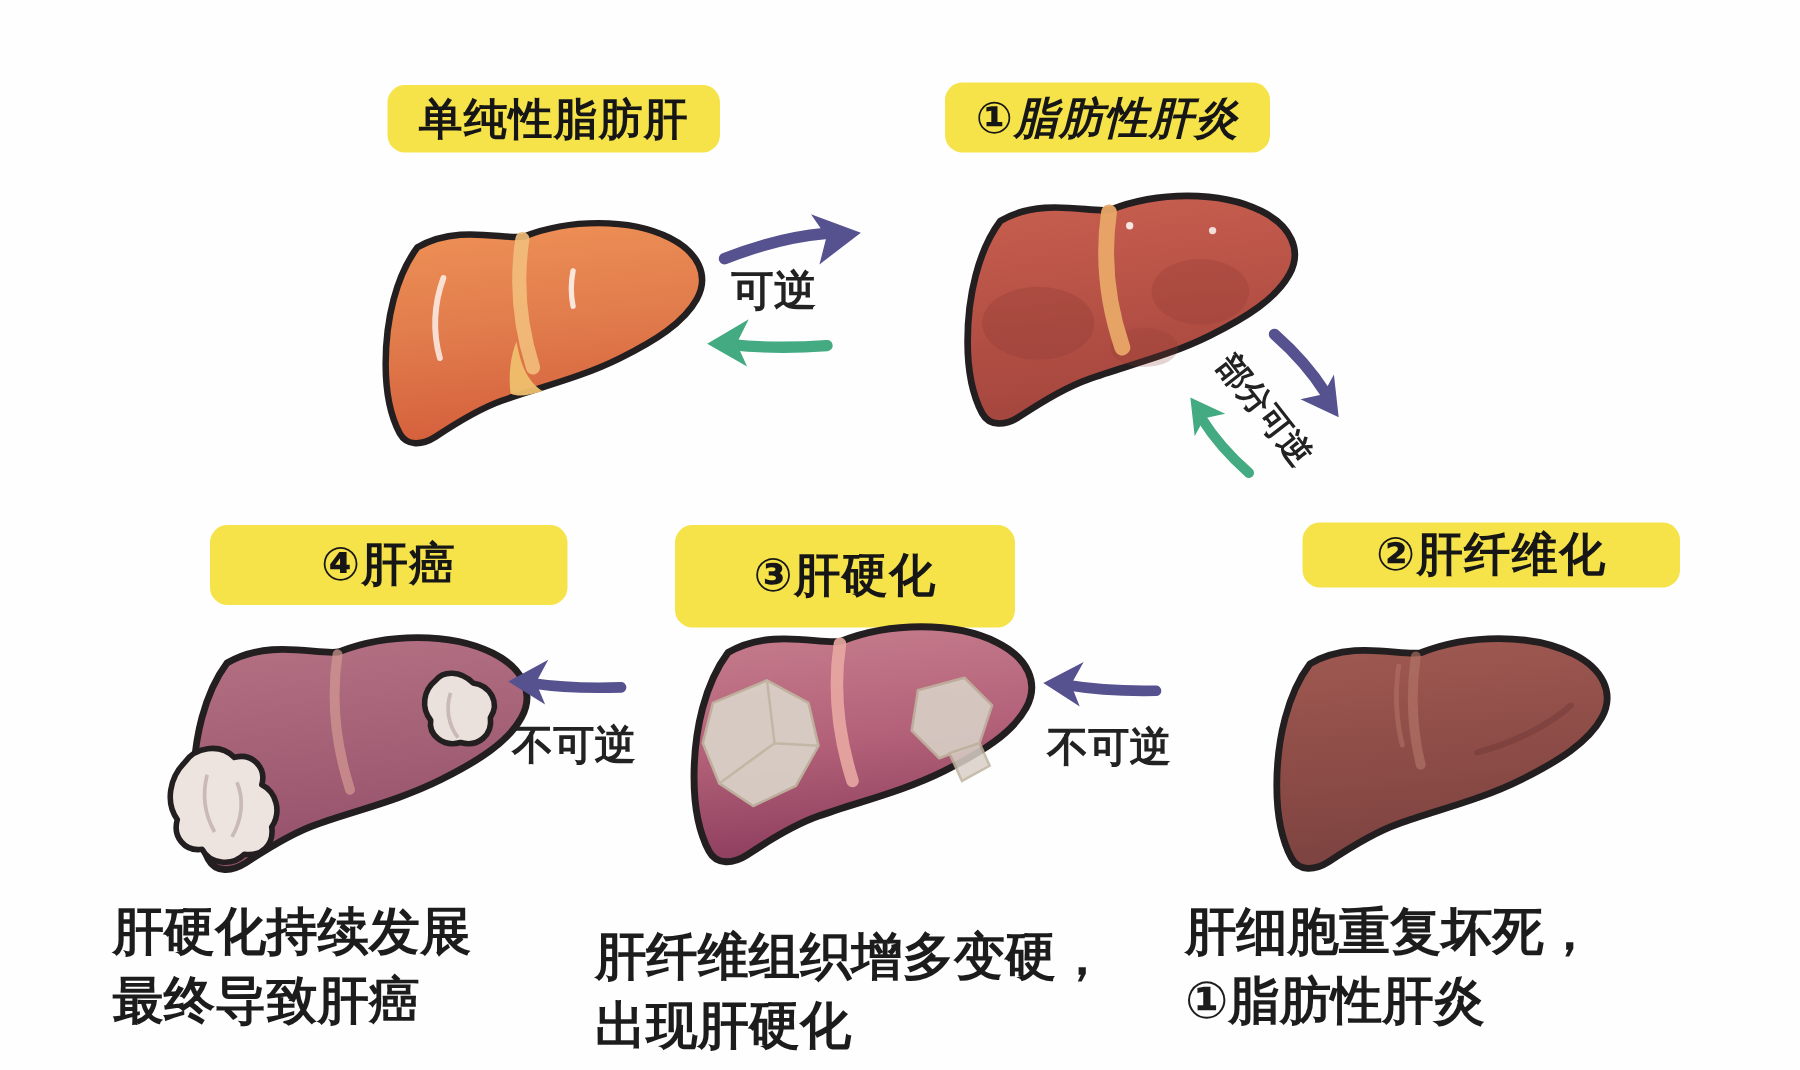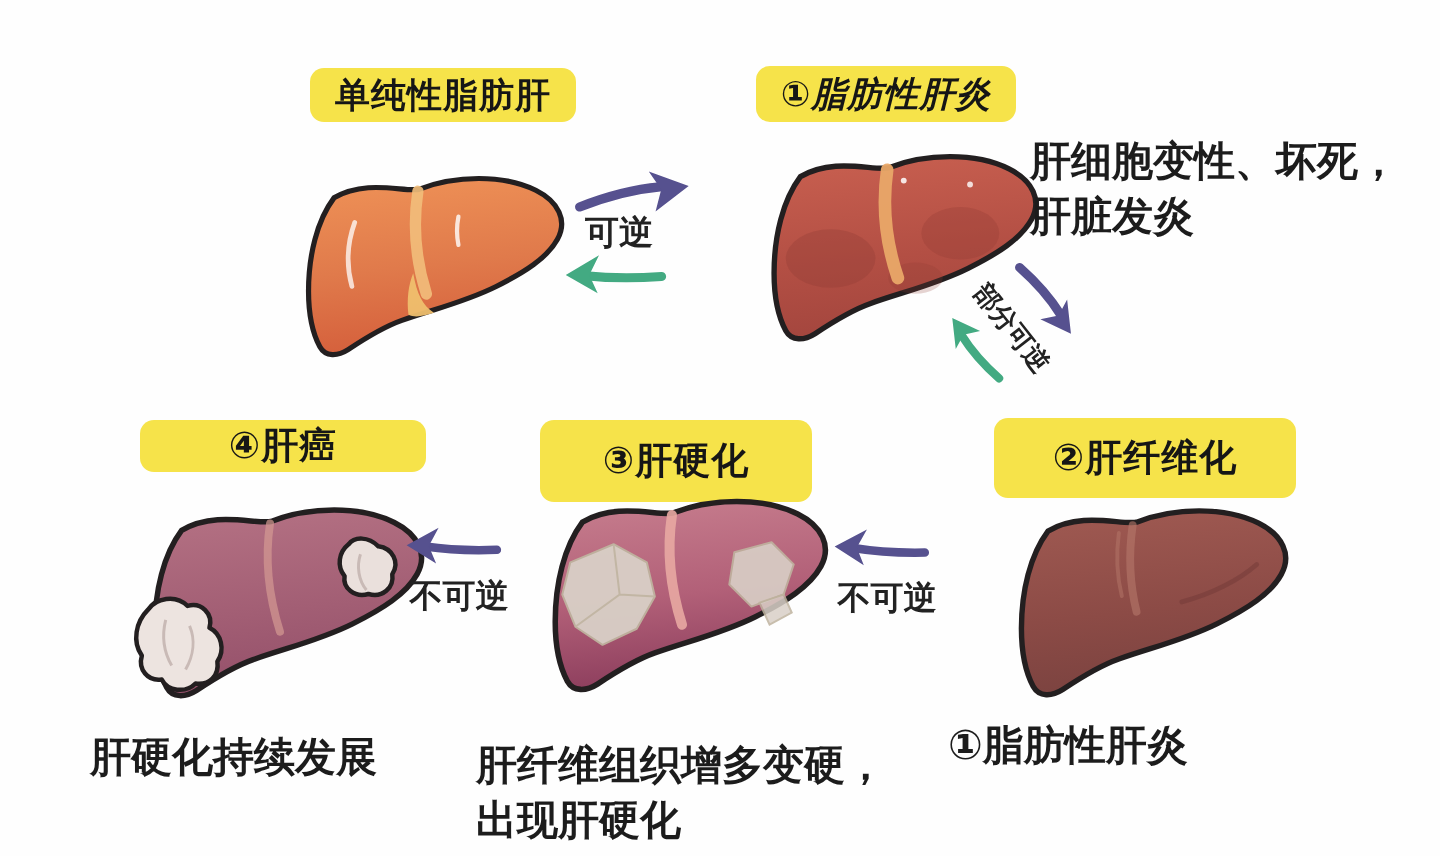--- a/index.html
+++ b/index.html
@@ -78,24 +78,20 @@
     </defs>
     <path d="M 64,38 C 98,18 138,32 154,29 C 192,14 244,13 278,30 C 302,42 312,62 301,82 C 290,102 266,117 236,132 C 202,149 166,157 136,168 C 116,175 97,187 79,199 C 68,206 55,207 49,196 C 41,181 37,159 37,137 C 37,99 46,62 64,38 Z" fill="url(#g-hep)" stroke="#231F20" stroke-width="5.5" stroke-linejoin="round"></path>
     <ellipse cx="95" cy="122" rx="46" ry="30" fill="#8E3A34" opacity="0.32"></ellipse>
     <ellipse cx="228" cy="96" rx="40" ry="27" fill="#8E3A34" opacity="0.28"></ellipse>
     <ellipse cx="182" cy="142" rx="28" ry="16" fill="#8E3A34" opacity="0.22"></ellipse>
     <path d="M 153,31 C 148,66 151,104 164,142" fill="none" stroke="#E9A868" stroke-width="13" stroke-linecap="round" opacity="0.95"></path>
     <circle cx="170" cy="42" r="3" fill="#FFFFFF" opacity="0.85"></circle>
     <circle cx="238" cy="46" r="3" fill="#FFFFFF" opacity="0.8"></circle>
   </svg>
 
-  <div class="abs note-text" style="left:1030px;top:134px;">
-    <div>肝细胞变性、坏死，</div>
-    <div>肝脏发炎</div>
-  </div>
 
   <svg class="abs" style="left:572px;top:168px;transform:rotate(-7deg);" width="120" height="52" viewBox="0 0 130 52">
     <path d="M 7,33 C 38,25 66,21 96,22" fill="none" stroke="var(--arrow-purple)" stroke-width="10" stroke-linecap="round"></path>
     <polygon points="86,4 127,25 88,48 97,25" fill="var(--arrow-purple)"></polygon>
   </svg>
 
   <div class="abs arrow-label" style="left:585px;top:210px;width:92px;font-size:34px;">可逆</div>
 
   <svg class="abs" style="left:564px;top:252px;transform:rotate(2deg);" width="104" height="44" viewBox="0 0 115 46">
     <path d="M 108,24 C 80,27 50,28 24,26" fill="none" stroke="var(--arrow-green)" stroke-width="10" stroke-linecap="round"></path>
@@ -107,29 +103,29 @@
     <polygon points="84,2 128,25 86,50 96,25" fill="var(--arrow-purple)"></polygon>
   </svg>
 
   <svg class="abs" style="left:934px;top:334px;transform:rotate(-124deg);" width="82" height="33" viewBox="0 0 130 52">
     <path d="M 7,33 C 38,25 66,21 96,22" fill="none" stroke="var(--arrow-green)" stroke-width="13" stroke-linecap="round"></path>
     <polygon points="84,2 128,25 86,50 96,25" fill="var(--arrow-green)"></polygon>
   </svg>
 
   <div class="abs arrow-label rot-label" style="left:942px;top:312px;width:140px;height:32px;font-size:26px;transform:rotate(52deg);">部分可逆</div>
 
-  <div class="abs badge badge-lg" style="left:140px;top:420px;width:286px;height:52px;font-size:37px;">
+  <div class="abs badge badge-lg" style="left:168px;top:420px;width:286px;height:64px;font-size:37px;">
     <span>④肝癌</span>
   </div>
 
   <div class="abs badge badge-lg" style="left:540px;top:420px;width:272px;height:82px;font-size:37px;">
     <span>③肝硬化</span>
   </div>
 
-  <div class="abs badge badge-lg" style="left:994px;top:418px;width:302px;height:80px;font-size:37px;">
+  <div class="abs badge badge-lg" style="left:1042px;top:418px;width:302px;height:52px;font-size:37px;">
     <span>②肝纤维化</span>
   </div>
 
   <svg class="abs" style="left:118px;top:492px;" width="318" height="210" viewBox="0 0 320 210">
     <defs>
       <linearGradient id="g-cancer" x1="0" y1="0" x2="0.15" y2="1">
         <stop offset="0" stop-color="#B57284"></stop>
         <stop offset="0.6" stop-color="#A25E74"></stop>
         <stop offset="1" stop-color="#94506A"></stop>
       </linearGradient>
@@ -178,26 +174,28 @@
     <polygon points="38,3 2,26 38,45 28,25" fill="var(--arrow-purple)"></polygon>
   </svg>
   <div class="abs arrow-label" style="left:404px;top:574px;width:110px;text-align:center;font-size:33px;">不可逆</div>
 
   <svg class="abs" style="left:833px;top:528px;transform:rotate(5deg);" width="98" height="40" viewBox="0 0 115 46">
     <path d="M 108,24 C 80,27 50,28 24,26" fill="none" stroke="var(--arrow-purple)" stroke-width="10" stroke-linecap="round"></path>
     <polygon points="38,3 2,26 38,45 28,25" fill="var(--arrow-purple)"></polygon>
   </svg>
   <div class="abs arrow-label" style="left:832px;top:576px;width:110px;text-align:center;font-size:33px;">不可逆</div>
 
-  <div class="abs caption-text" style="left:90px;top:718px;margin-top:12px;">
+  <div class="abs caption-text" style="left:90px;top:718px;">
     <div>肝硬化持续发展</div>
+    <div>最终导致肝癌</div>
   </div>
 
   <div class="abs caption-text" style="left:476px;top:718px;margin-top:20px;">
     <div>肝纤维组织增多变硬，</div>
     <div>出现肝硬化</div>
   </div>
 
   <div class="abs caption-text" style="left:948px;top:718px;">
+    <div>肝细胞重复坏死，</div>
     <div>①脂肪性肝炎</div>
   </div>
 
 </div>
 
 </body></html>

